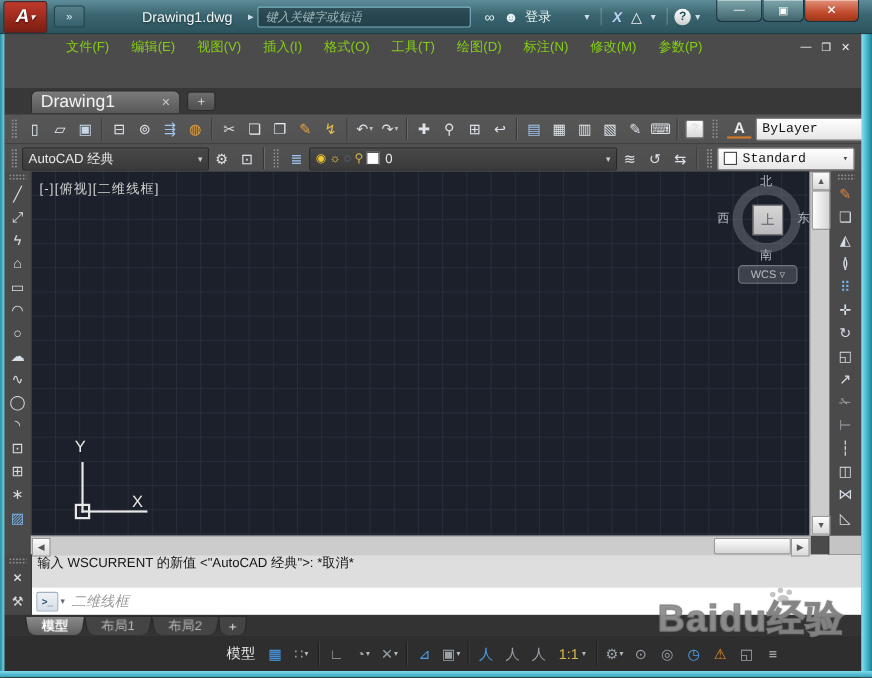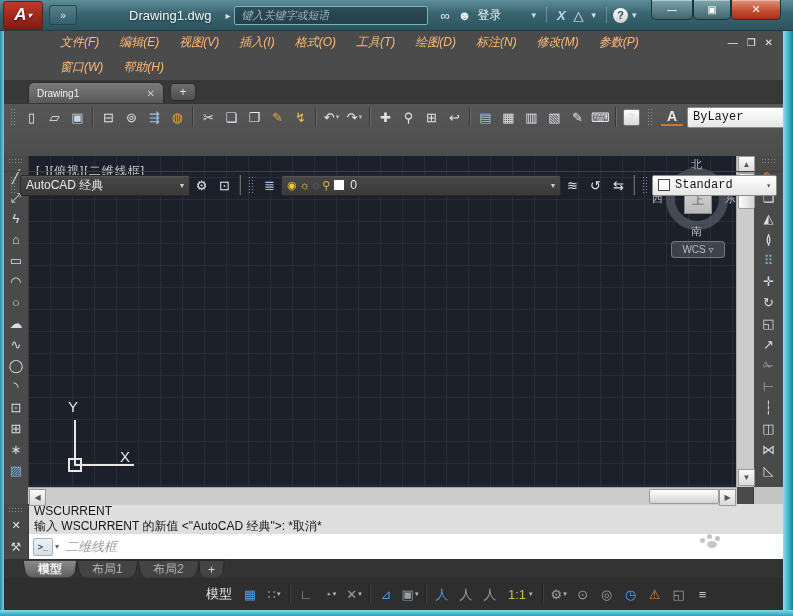--- a/index.html
+++ b/index.html
@@ -39,39 +39,39 @@
       color:#20525c;font-weight:bold;font-size:11px;display:flex;align-items:center;justify-content:center;}
   .winbtns{position:absolute;right:12px;top:0;display:flex;}
   .wbtn{height:19px;border:1px solid #17343b;border-top:none;border-radius:0 0 5px 5px;
       background:linear-gradient(#7fa6ad,#3f646c);color:#fff;font-size:10px;
       display:flex;align-items:center;justify-content:center;box-shadow:inset 0 1px 0 rgba(255,255,255,.4);}
   .wbtn.min{width:40px;} .wbtn.max{width:36px;}
   .wbtn.close{width:48px;background:linear-gradient(#e2917a,#c14b2e 60%,#a33418);font-size:11px;}
   
   .menubar{position:absolute;left:4px;right:10px;top:30px;height:50px;background:#4b4b4b;z-index:20;}
   .menurow{display:flex;align-items:center;height:25px;padding-left:46px;}
-  .menu-item{color:#fdba74;font-size:12px;padding:3px 10px;cursor:default;font-style:italic;}
+  .menu-item{color:#84cc16;font-size:12px;padding:3px 10px;cursor:default;}
   .doc-controls{margin-left:auto;display:flex;align-items:center;padding-right:10px;color:#f0f0f0;}
   .doc-controls span{font-size:10px;margin-left:9px;}
   
   .filetabs{position:absolute;left:4px;right:10px;top:80px;height:23px;background:#383838;
       display:flex;align-items:flex-end;z-index:20;}
   .ftab{margin-left:24px;height:20px;min-width:118px;border-radius:6px 6px 0 0;
       background:linear-gradient(#7b7b7b,#585858);border:1px solid #2c2c2c;border-bottom:none;
       display:flex;align-items:center;justify-content:space-between;padding:0 8px;}
-  .ftab .lbl{color:#f2f2f2;font-size:10px;}
+  .ftab .lbl{color:#f2f2f2;font-size:16px;}
   .ftab .x{color:#c9c9c9;font-size:10px;margin-left:14px;}
   .ftab-plus{margin-left:6px;height:16px;width:24px;margin-bottom:2px;border-radius:4px;
       background:linear-gradient(#6e6e6e,#4e4e4e);border:1px solid #2c2c2c;color:#ddd;
       display:flex;align-items:center;justify-content:center;font-size:12px;}
   
   .toolbars{position:absolute;left:4px;right:10px;top:103px;height:52px;
       background:linear-gradient(#575757,#4d4d4d);border-top:1px solid #353535;z-index:20;}
   .tb-row{display:flex;align-items:center;height:26px;padding:0 2px;}
-  .tb-row + .tb-row{border-top:1px solid #404040;margin-top:41px;}
+  .tb-row + .tb-row{border-top:1px solid #404040;}
   .tb-flex{display:flex;align-items:center;height:100%;}
   .tb-btn{width:23px;height:22px;display:flex;align-items:center;justify-content:center;border-radius:2px;}
   .tb-btn .glyph{font-size:13px;line-height:1;color:#dfe3e9;}
   .tb-btn .glyph.boxed{background:linear-gradient(#fdfdfd,#d8d8d8);border:1px solid #777;
       width:15px;height:15px;display:flex;align-items:center;justify-content:center;
       font-size:11px;font-weight:bold;border-radius:2px;}
   .tb-btn .dd{font-size:7px;color:#b9b9b9;margin-left:1px;}
   .tb-sep{width:1px;height:20px;background:#383838;border-right:1px solid #6a6a6a;margin:0 3px;}
   .tb-grip{width:6px;height:18px;margin:0 4px;
       background-image:radial-gradient(circle,#909090 35%,transparent 40%);background-size:3px 3px;}
@@ -228,26 +228,20 @@
           <span class="menu-item">标注(N)</span>
           <span class="menu-item">修改(M)</span>
           <span class="menu-item">参数(P)</span>
         </div>
       <div class="doc-controls">
         <span>—</span>
         <span>❐</span>
         <span>✕</span>
       </div>
     </div>
-    <div class="menurow">
-      <div style="display:flex">
-          <span class="menu-item">窗口(W)</span>
-          <span class="menu-item">帮助(H)</span>
-        </div>
-    </div>
   </div>
 
   <div class="filetabs">
     <div class="ftab">
       <span class="lbl">Drawing1</span>
       <span class="x">✕</span>
     </div>
     <div class="ftab-plus">+</div>
   </div>
 
@@ -526,21 +520,20 @@
     <div class="scr-btn right">▶</div>
   </div>
   <div class="corner"></div>
 
   <div class="cmd-strip">
     <div class="vgrip"></div>
     <div class="x">✕</div>
     <div class="wrench">⚒</div>
   </div>
   <div class="cmd-hist">
-    <div>WSCURRENT</div>
     <div>输入 WSCURRENT 的新值 &lt;"AutoCAD 经典"&gt;: *取消*</div>
   </div>
   <div class="cmd-input">
     <div class="prompt-box">&gt;_</div>
     <div class="prompt-dd">▾</div>
     <div class="cmd-ph">二维线框</div>
   </div>
 
   <div class="ltabs">
       <div class="ltab active">模型</div>
@@ -614,20 +607,21 @@
         <div class="tb-btn">
           <span class="glyph" style="color: rgb(192, 196, 202);">≡</span>
         </div>
       </div>
   </div>
 
   <div class="frame-left"></div>
   <div class="frame-right"></div>
   <div class="frame-bottom"></div>
 
+  <div class="wm wm-logo"><span>Baidu</span><span>经验</span></div>
   <div class="wm paw">
       <i class="p1"></i>
       <i class="p2"></i>
       <i class="p3"></i>
       <i class="p4"></i>
     </div>
 
 </div>
 
 </body></html>

